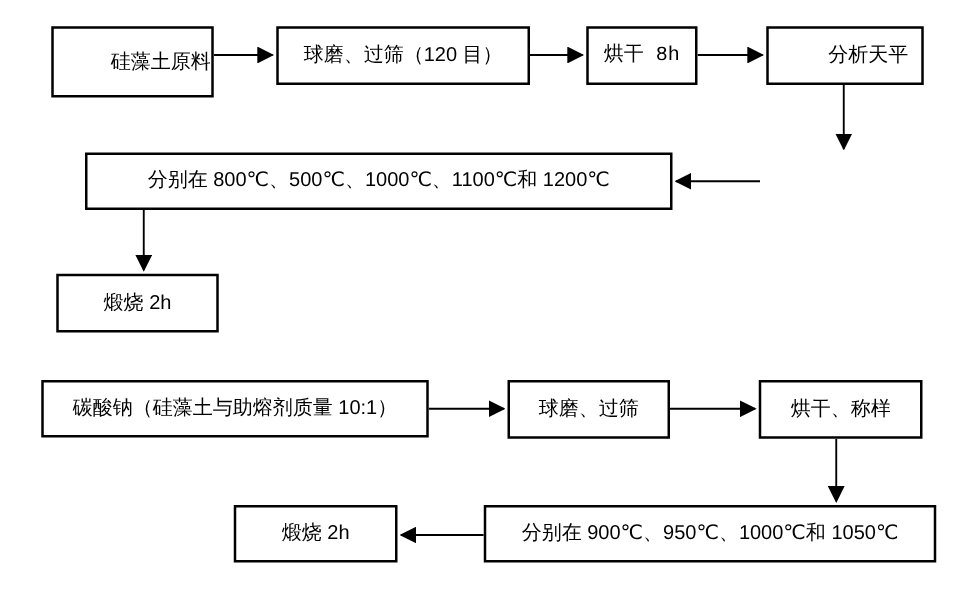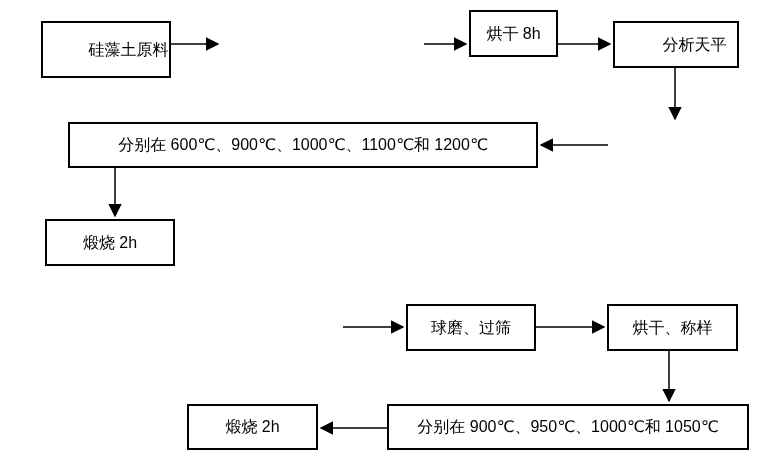--- a/index.html
+++ b/index.html
@@ -32,21 +32,21 @@
     line-height: 1.2;
     display: flex;
     align-items: center;
     justify-content: center;
     text-align: center;
     white-space: nowrap;
   }
   
   #n1  { left: 41px;  top: 21px;  width: 130px; height: 57px; padding-left: 45px; }
   #n2  { left: 221px; top: 21px;  width: 203px; height: 47px; }
-  #n3  { left: 469px; top: 10px;  width: 89px;  height: 47px; }
+  #n3  { left: 469px; top: 21px;  width: 89px;  height: 47px; font-family: Liberation Mono, monospace; }
   #n4  { left: 613px; top: 21px;  width: 126px; height: 47px; padding-left: 37px; }
   #n5  { left: 68px;  top: 122px; width: 470px; height: 46px; }
   #n6  { left: 608px; top: 122px; width: 130px; height: 46px; }
   #n7  { left: 45px;  top: 219px; width: 130px; height: 47px; }
   #n8  { left: 33px;  top: 304px; width: 310px; height: 46px; }
   #n9  { left: 406px; top: 304px; width: 130px; height: 47px; }
   #n10 { left: 607px; top: 304px; width: 131px; height: 47px; }
   #n11 { left: 187px; top: 404px; width: 131px; height: 46px; }
   #n12 { left: 387px; top: 404px; width: 362px; height: 46px; }
 </style>
@@ -67,22 +67,24 @@
     <line x1="675" y1="68" x2="675" y2="119" stroke="#000" stroke-width="1.5" marker-end="url(#arrow)"></line>
     <line x1="608" y1="145" x2="541" y2="145" stroke="#000" stroke-width="1.5" marker-end="url(#arrow)"></line>
     <line x1="115" y1="168" x2="115" y2="216" stroke="#000" stroke-width="1.5" marker-end="url(#arrow)"></line>
     <line x1="343" y1="327" x2="403" y2="327" stroke="#000" stroke-width="1.5" marker-end="url(#arrow)"></line>
     <line x1="536" y1="327" x2="604" y2="327" stroke="#000" stroke-width="1.5" marker-end="url(#arrow)"></line>
     <line x1="669" y1="351" x2="669" y2="401" stroke="#000" stroke-width="1.5" marker-end="url(#arrow)"></line>
     <line x1="387" y1="428" x2="321" y2="428" stroke="#000" stroke-width="1.5" marker-end="url(#arrow)"></line>
   </svg>
 
   <div id="n1" class="node">硅藻土原料</div>
+  <div id="n2" class="node">球磨、过筛（120 目）</div>
   <div id="n3" class="node">烘干 8h</div>
   <div id="n4" class="node">分析天平</div>
-  <div id="n5" class="node">分别在 600℃、900℃、1000℃、1100℃和 1200℃</div>
+  <div id="n5" class="node">分别在 800℃、500℃、1000℃、1100℃和 1200℃</div>
   <div id="n7" class="node">煅烧 2h</div>
+  <div id="n8" class="node">碳酸钠（硅藻土与助熔剂质量 10:1）</div>
   <div id="n10" class="node">烘干、称样</div>
   <div id="n9" class="node">球磨、过筛</div>
   <div id="n11" class="node">煅烧 2h</div>
   <div id="n12" class="node">分别在 900℃、950℃、1000℃和 1050℃</div>
 
 </div>
 
 </body></html>

